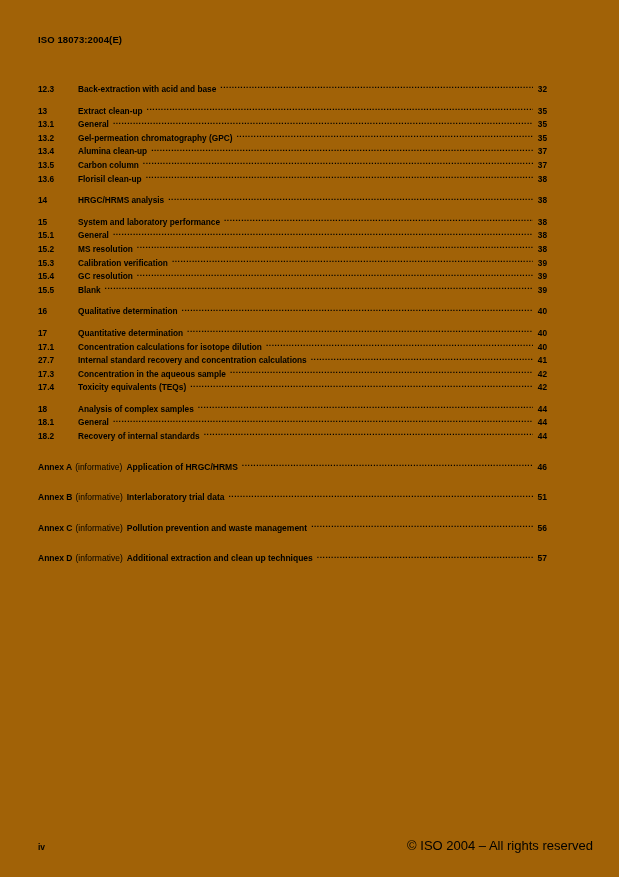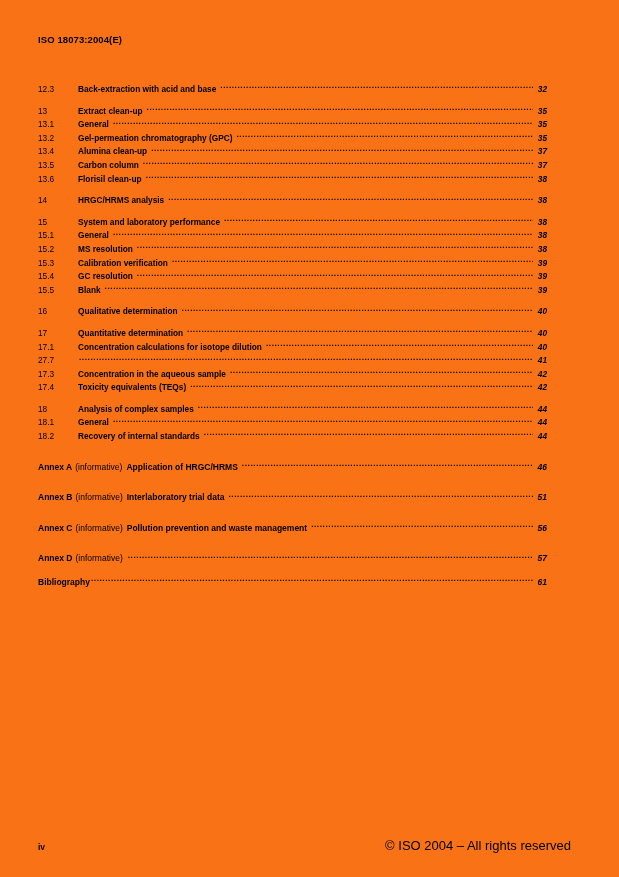--- a/index.html
+++ b/index.html
@@ -8,21 +8,21 @@
     background: #ffffff;
   }
   body {
     font-family: "Liberation Sans", sans-serif;
     color: #000000;
   }
   .page {
     position: relative;
     width: 619px;
     height: 877px;
-    background: #f97316;
+    background: #a16207;
     overflow: hidden;
   }
 
   
   .running-header {
     position: absolute;
     left: 38px;
     top: 34px;
     font-size: 9.5px;
     font-weight: bold;
@@ -43,21 +43,21 @@
     font-size: 8.3px;
     line-height: 11.6px;
     white-space: nowrap;
   }
   .toc-row.gap-before {
     margin-top: 8px;
   }
 
   .toc-num {
     flex: 0 0 40px;
-    font-weight: normal;
+    font-weight: bold;
   }
 
   .toc-title {
     font-weight: bold;
     padding-right: 3px;
     text-align: right;
   }
 
   .toc-leader {
     flex: 1 1 auto;
@@ -76,21 +76,20 @@
     letter-spacing: 0.55px;
     color: #000;
     white-space: nowrap;
   }
 
   .toc-page {
     flex: 0 0 auto;
     min-width: 13px;
     text-align: right;
     font-weight: bold;
-    font-style: italic;
   }
 
   
   .toc-row.annex {
     font-size: 8.5px;
     line-height: 11.6px;
     margin-top: 17px;
   }
   .toc-row.annex .annex-label {
     font-weight: bold;
@@ -111,21 +110,21 @@
   }
   .toc-row.biblio .toc-title {
     flex: 0 0 auto;
     padding-right: 0px;
   }
 
   
   .footer {
     position: absolute;
     left: 38px;
-    right: 48px;
+    right: 26px;
     top: 838px;
     display: flex;
     justify-content: space-between;
     align-items: baseline;
     font-size: 8px;
   }
   .footer-folio {
     font-weight: bold;
     font-size: 8.5px;
   }
@@ -238,20 +237,21 @@
         <span class="toc-page">40</span>
       </div>
       <div class="toc-row clause">
         <span class="toc-num">17.1</span>
         <span class="toc-title">Concentration calculations for isotope dilution</span>
         <span class="toc-leader"></span>
         <span class="toc-page">40</span>
       </div>
       <div class="toc-row clause">
         <span class="toc-num">27.7</span>
+        <span class="toc-title">Internal standard recovery and concentration calculations</span>
         <span class="toc-leader"></span>
         <span class="toc-page">41</span>
       </div>
       <div class="toc-row clause">
         <span class="toc-num">17.3</span>
         <span class="toc-title">Concentration in the aqueous sample</span>
         <span class="toc-leader"></span>
         <span class="toc-page">42</span>
       </div>
       <div class="toc-row clause">
@@ -295,27 +295,23 @@
       <div class="toc-row annex">
         <span class="annex-label">Annex C</span>
         <span class="annex-kind">(informative)</span>
         <span class="toc-title">Pollution prevention and waste management</span>
         <span class="toc-leader"></span>
         <span class="toc-page">56</span>
       </div>
       <div class="toc-row annex">
         <span class="annex-label">Annex D</span>
         <span class="annex-kind">(informative)</span>
+        <span class="toc-title">Additional extraction and clean up techniques</span>
         <span class="toc-leader"></span>
         <span class="toc-page">57</span>
-      </div>
-      <div class="toc-row biblio">
-        <span class="toc-title">Bibliography</span>
-        <span class="toc-leader"></span>
-        <span class="toc-page">61</span>
       </div>
     </div>
 
   <div class="footer">
     <div class="footer-folio">iv</div>
     <div class="footer-copyright">© ISO 2004 – All rights reserved</div>
   </div>
 
 </div>
 

